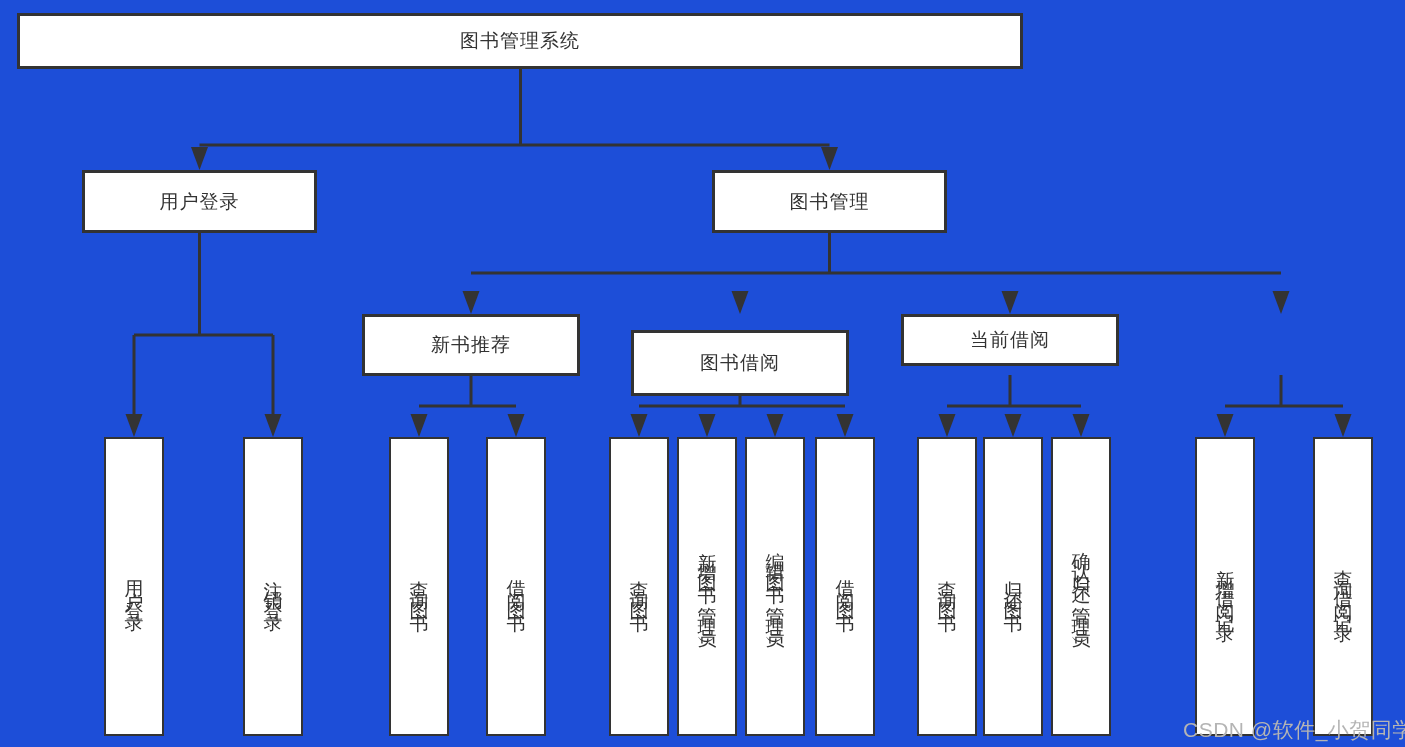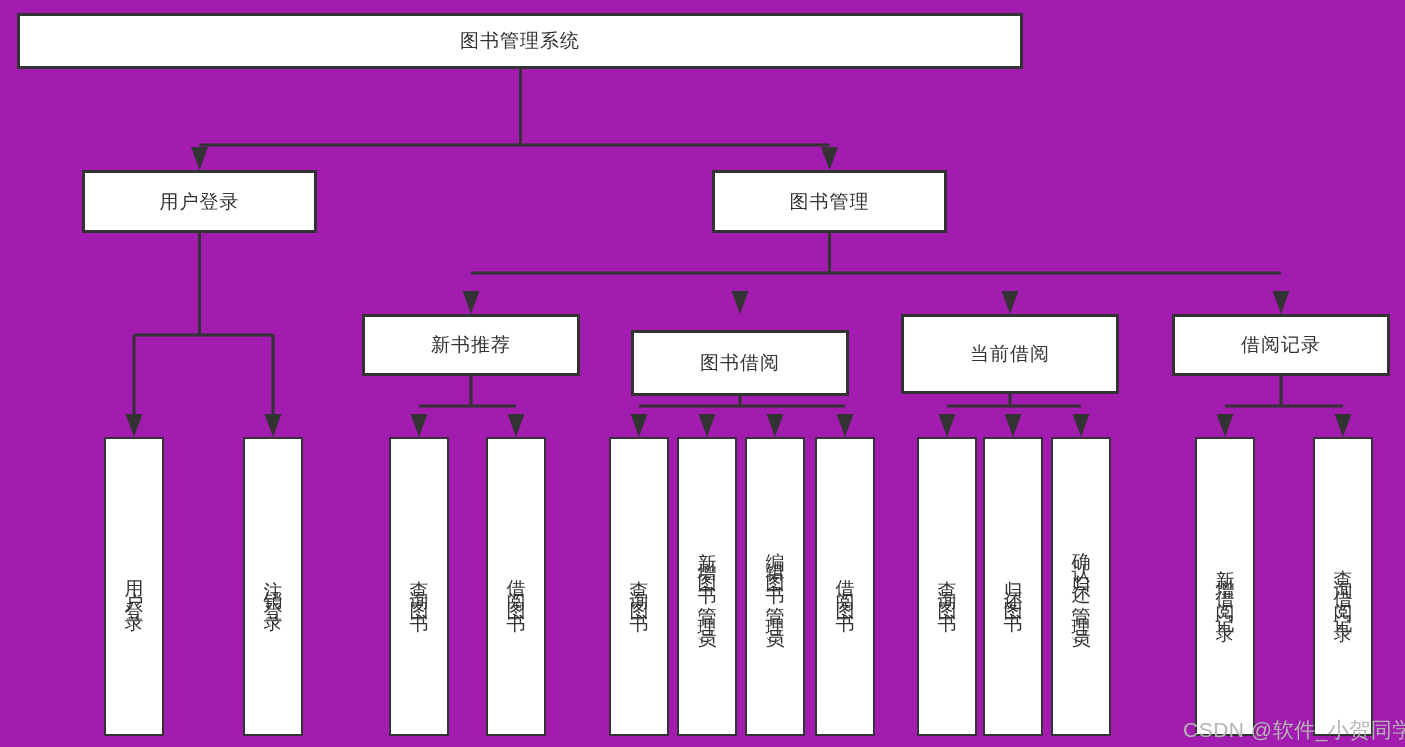--- a/index.html
+++ b/index.html
@@ -1,17 +1,17 @@
 <!DOCTYPE html>
 <html><head>
 <meta charset="utf-8">
 <style>
   html,body{margin:0;padding:0;background:#fff;}
   .stage{
-    position:relative;width:1405px;height:747px;background:#a21caf;
+    position:relative;width:1405px;height:747px;background:#1d4ed8;
     font-family:"Liberation Sans",sans-serif;overflow:hidden;
   }
   .wires{position:absolute;left:0;top:0;pointer-events:none;}
   .box{
     position:absolute;box-sizing:border-box;border:3px solid #333;
     background:#fff;display:flex;align-items:center;justify-content:center;
   }
   .hlbl{font-size:19px;color:#333;letter-spacing:1px;white-space:nowrap;}
   .vbox{
     position:absolute;box-sizing:border-box;border:2.5px solid #333;
@@ -69,25 +69,22 @@
   <div class="box" style="left:362px;top:314px;width:218px;height:62px">
     <span class="hlbl">新书推荐</span>
   </div>
 
   <div class="box" style="left:712px;top:170px;width:235px;height:63px">
     <span class="hlbl">图书管理</span>
   </div>
   <div class="box" style="left:631px;top:330px;width:218px;height:66px">
     <span class="hlbl">图书借阅</span>
   </div>
-  <div class="box" style="left:901px;top:314px;width:218px;height:80px">
+  <div class="box" style="left:901px;top:314px;width:218px;height:52px">
     <span class="hlbl">当前借阅</span>
-  </div>
-  <div class="box" style="left:1172px;top:314px;width:218px;height:62px">
-    <span class="hlbl">借阅记录</span>
   </div>
 
   <div class="vbox" style="left:104px">
     <span class="vlbl">用户登录</span>
   </div>
   <div class="vbox" style="left:243px">
     <span class="vlbl">注销登录</span>
   </div>
 
   <div class="vbox" style="left:389px">

